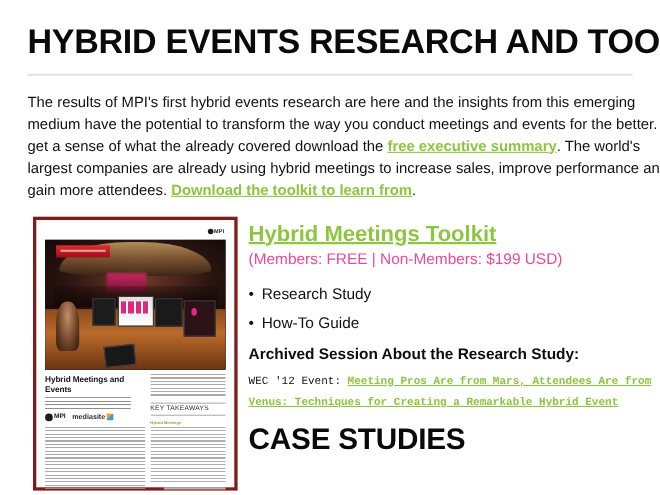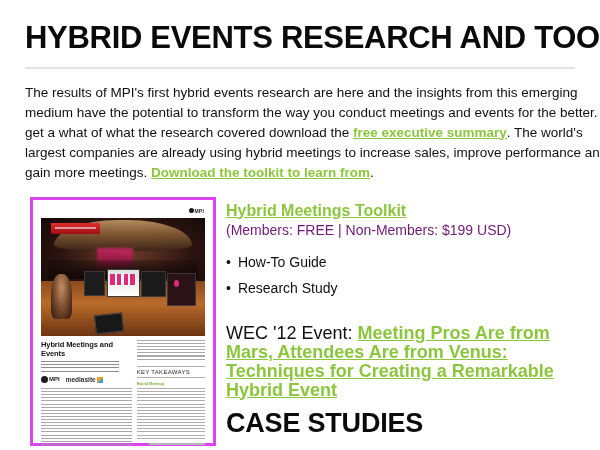--- a/index.html
+++ b/index.html
@@ -57,21 +57,21 @@
     margin-top: 14px;
     display: flex;
     align-items: flex-start;
   }
 
   
   .thumb-wrap {
     margin-left: 30px;
     width: 186px;
     height: 249px;
-    border: 3px solid #d946ef;
+    border: 3px solid #7f1d1d;
     background: #ffffff;
     box-sizing: border-box;
     padding: 7px 8px 6px 8px;
     flex: 0 0 auto;
   }
   .thumb-page {
     width: 100%;
     height: 100%;
     background: #ffffff;
     position: relative;
@@ -236,55 +236,56 @@
 
   
   .right-col {
     margin-left: 10px;
     padding-top: 5px;
     flex: 1 1 auto;
     width: 380px;
     white-space: nowrap;
   }
   .toolkit-link {
-    font-size: 16px;
+    font-size: 20px;
     font-weight: bold;
     color: #8cc63e;
     text-decoration: underline;
     display: inline-block;
   }
   .price-line {
     font-size: 14px;
-    color: #701a75;
+    color: #ec4899;
     margin-top: 2px;
   }
   .bullet-list {
     margin: 11px 0 0 0;
     padding: 0;
     list-style: none;
   }
   .bullet-list li {
     font-size: 14px;
     line-height: 26px;
     color: #101010;
   }
   .bullet-list li .b { margin-right: 7px; }
   .archived-head {
     margin-top: 7px;
     font-size: 14px;
     font-weight: bold;
     color: #0d0d0d;
   }
   .wec-block {
-    margin-top: 23px;
-    font-size: 18px;
+    margin-top: 9px;
+    font-size: 10px;
     line-height: 19px;
     color: #101010;
     white-space: normal;
     width: 372px;
+    font-family: Liberation Mono, monospace;
   }
   .wec-block a {
     color: #8cc63e;
     font-weight: bold;
     text-decoration: underline;
   }
   .case-studies {
     margin-top: 8px;
     font-size: 27px;
     font-weight: bold;
@@ -296,23 +297,23 @@
 <body>
 
 <div class="page-header">
   <div class="page-title">HYBRID EVENTS RESEARCH AND TOOLS</div>
 </div>
 <div class="title-rule"></div>
 
 <div class="intro">
   <span class="ln">The results of MPI's first hybrid events research are here and the insights from this emerging</span>
   <span class="ln">medium have the potential to transform the way you conduct meetings and events for the better.</span>
-  <span class="ln"><span>get a what of what the research covered download the </span><a class="green-link" href="#">free executive summary</a><span>. The world's</span></span>
+  <span class="ln"><span>get a sense of what the already covered download the </span><a class="green-link" href="#">free executive summary</a><span>. The world's</span></span>
   <span class="ln">largest companies are already using hybrid meetings to increase sales, improve performance and</span>
-  <span class="ln"><span>gain more meetings. </span><a class="green-link" href="#">Download the toolkit to learn from</a><span>.</span></span>
+  <span class="ln"><span>gain more attendees. </span><a class="green-link" href="#">Download the toolkit to learn from</a><span>.</span></span>
 </div>
 
 <div class="content">
 
   <div class="thumb-wrap">
     <div class="thumb-page">
 
       <div class="thumb-top">
         <span class="thumb-logo">
           <span class="dot"></span>
@@ -360,22 +361,23 @@
     </div>
   </div>
 
   <div class="right-col">
 
     <a class="toolkit-link" href="#">Hybrid Meetings Toolkit</a>
 
     <div class="price-line">(Members: FREE | Non-Members: $199 USD)</div>
 
     <ul class="bullet-list">
+      <li><span class="b">•</span><span>Research Study</span></li>
       <li><span class="b">•</span><span>How-To Guide</span></li>
-      <li><span class="b">•</span><span>Research Study</span></li>
     </ul>
 
+    <div class="archived-head">Archived Session About the Research Study:</div>
 
     <div class="wec-block"><span>WEC '12 Event: </span><a href="#">Meeting Pros Are from Mars, Attendees Are from Venus: Techniques for Creating a Remarkable Hybrid Event</a></div>
 
     <div class="case-studies">CASE STUDIES</div>
   </div>
 </div>
 
 </body></html>

